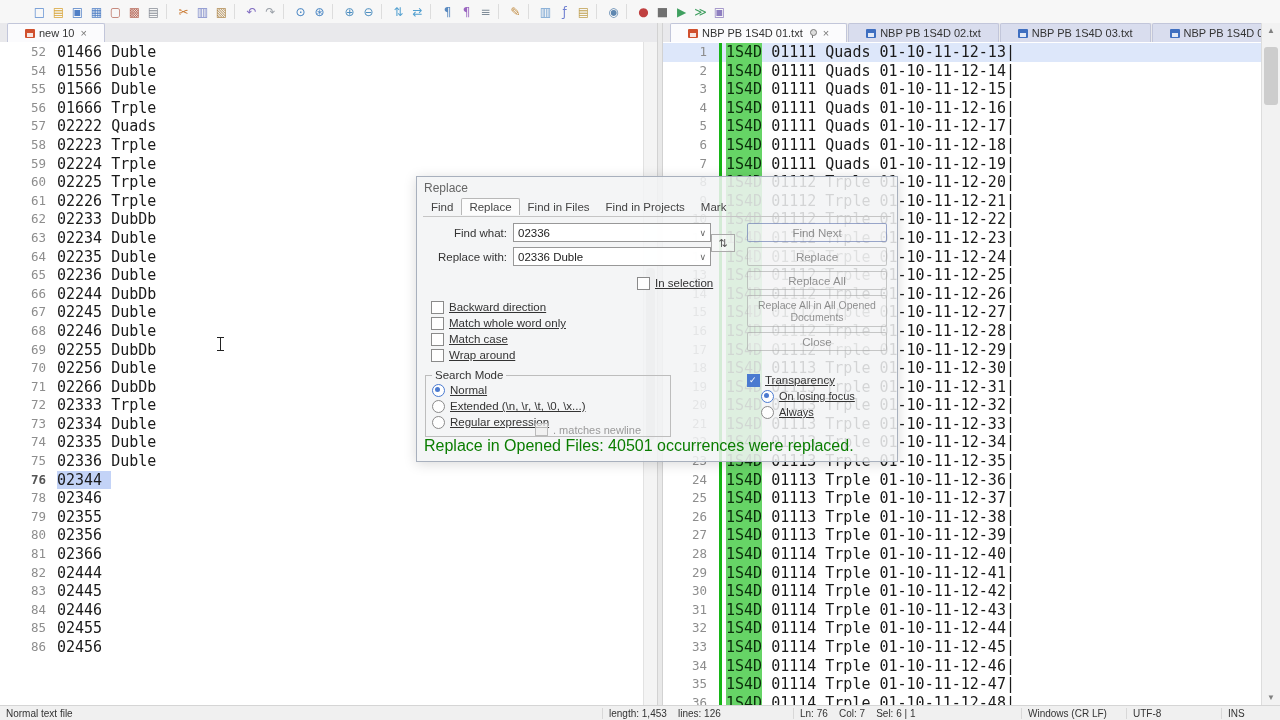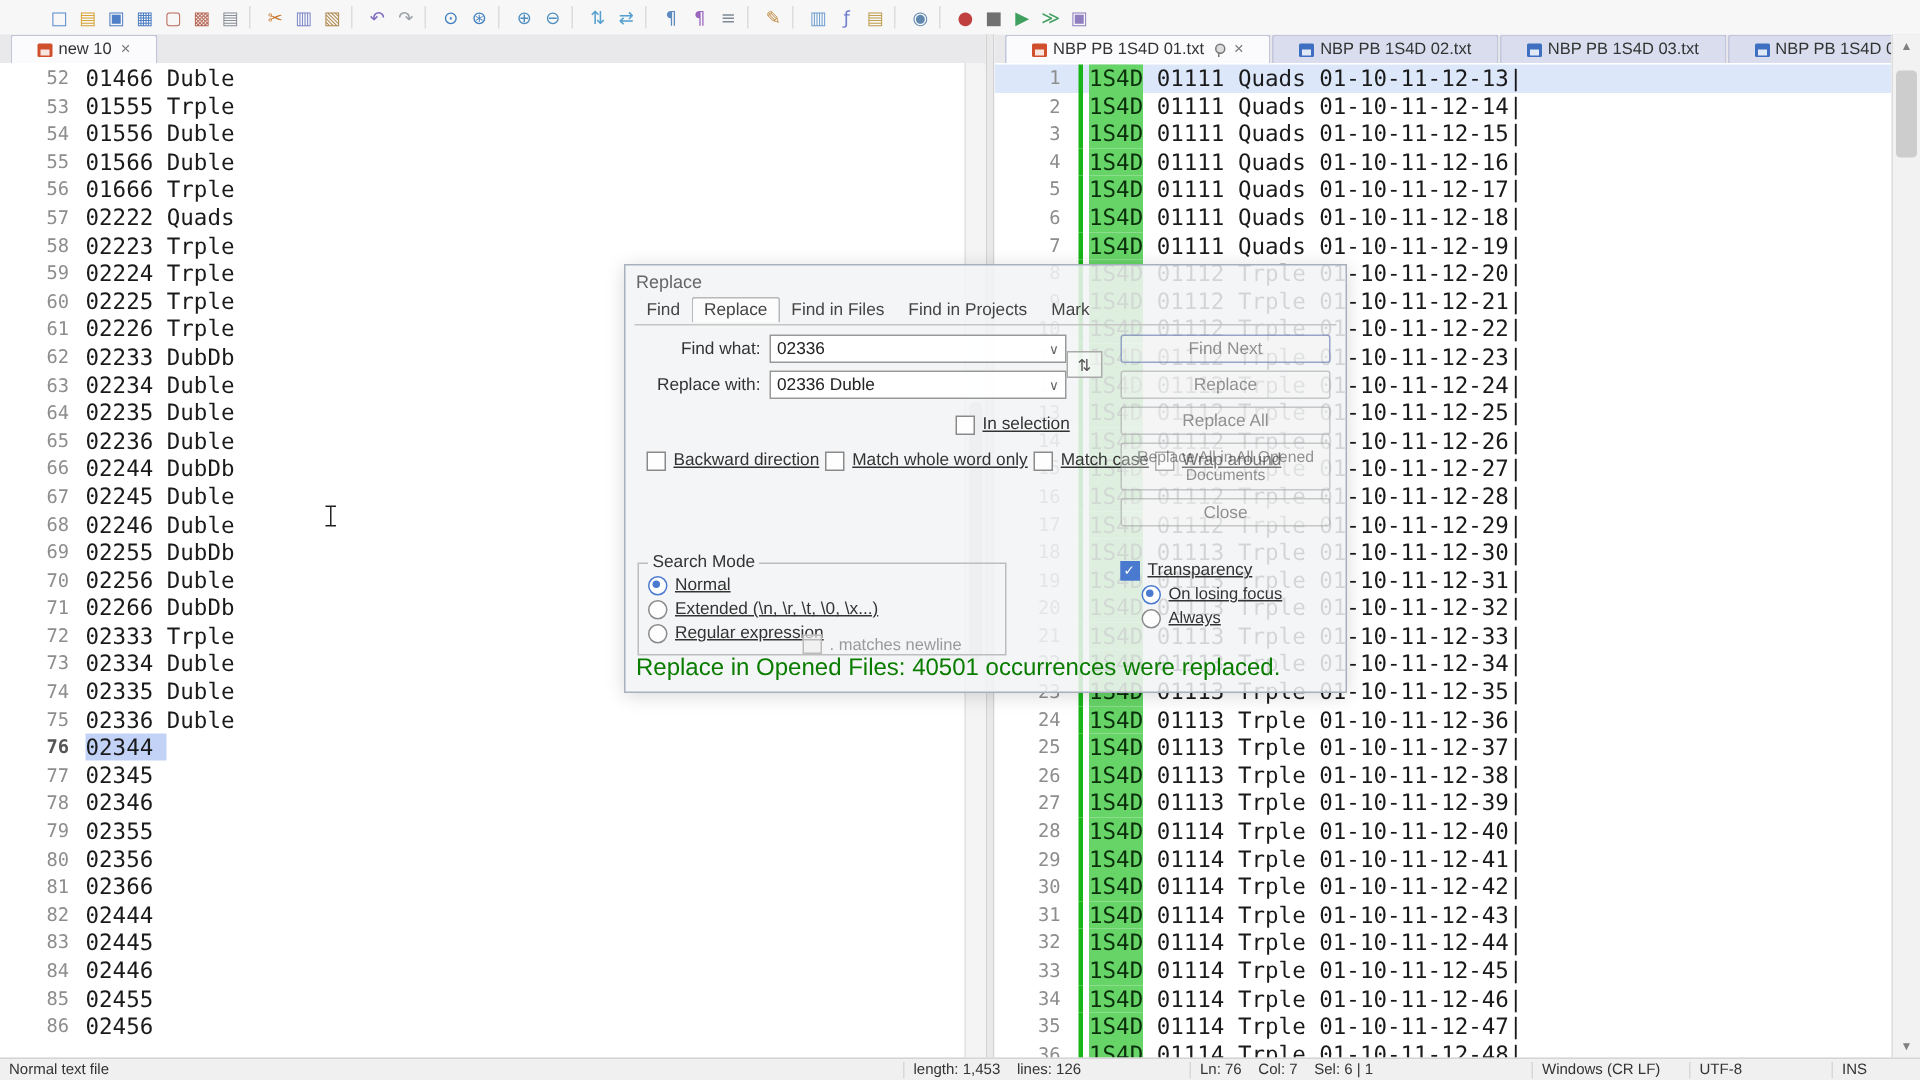--- a/index.html
+++ b/index.html
@@ -80,21 +80,21 @@
     background:rgba(250,250,250,.55);border:1px solid #aaa;color:#555;padding:0;}
   .chk,.rad{display:flex;align-items:center;gap:5px;height:12px;font-size:11.5px;color:#333;cursor:default;text-decoration:underline;}
   .cb{width:11px;height:11px;border:1px solid #8a8a8a;background:rgba(255,255,255,.9);display:inline-block;flex:0 0 auto;position:relative;}
   .cb.on{background:#4a7ad0;border-color:#4a7ad0;}
   .cb.on::after{content:"✓";color:#fff;font-size:9px;position:absolute;left:1px;top:0px;line-height:11px;}
   .cb.dis{border-color:#bbb;background:rgba(240,240,240,.7);}
   .rb{width:11px;height:11px;border:1px solid #8a8a8a;border-radius:50%;background:rgba(255,255,255,.9);display:inline-block;flex:0 0 auto;position:relative;}
   .rb.on{border-color:#4a7ad0;}
   .rb.on::after{content:"";position:absolute;left:2px;top:2px;width:5px;height:5px;border-radius:50%;background:#4a7ad0;}
   .insel{position:absolute;left:220px;top:100px;}
-  #dlg-checks{position:absolute;left:14px;top:124px;display:flex;flex-direction:row;gap:4px;}
+  #dlg-checks{position:absolute;left:14px;top:124px;display:flex;flex-direction:column;gap:4px;}
   .smode{position:absolute;left:8px;top:192px;width:232px;height:64px;border:1px solid #bdbdbd;margin:0;padding:1px 6px;}
   .smode legend{font-size:11.5px;color:#333;padding:0 3px;}
   #dlg-radios .rad{height:16px;}
   .mnl{position:absolute;left:118px;top:246px;display:flex;gap:5px;align-items:center;font-size:11px;color:#9a9a9a;}
   #dlg-buttons{position:absolute;left:330px;top:46px;width:140px;display:flex;flex-direction:column;gap:5px;}
   .dbtn{height:19px;font-size:11.5px;color:rgba(60,60,60,.55);background:rgba(246,246,246,.35);
     border:1px solid rgba(140,140,140,.45);border-radius:2px;padding:0 2px;white-space:nowrap;overflow:hidden;}
   .dbtn:first-child{border-color:rgba(90,110,170,.6);}
   .dbtn.tall{height:32px;white-space:normal;line-height:12px;font-size:10.5px;}
   .transp{position:absolute;left:330px;top:196px;width:148px;}
@@ -164,21 +164,20 @@
     <div class="pane left">
       <div class="tabbar">
         <div class="tab active">
           <span class="disk mod"></span>
           <span>new 10</span>
           <span class="tclose">×</span>
         </div>
       </div>
       <div class="editor" id="left-editor">
           <div class="eline"><span class="lnum">52</span><span class="ltext">01466 Duble</span></div>
-          <div class="eline"><span class="lnum">53</span><span class="ltext">01555 Trple</span></div>
           <div class="eline"><span class="lnum">54</span><span class="ltext">01556 Duble</span></div>
           <div class="eline"><span class="lnum">55</span><span class="ltext">01566 Duble</span></div>
           <div class="eline"><span class="lnum">56</span><span class="ltext">01666 Trple</span></div>
           <div class="eline"><span class="lnum">57</span><span class="ltext">02222 Quads</span></div>
           <div class="eline"><span class="lnum">58</span><span class="ltext">02223 Trple</span></div>
           <div class="eline"><span class="lnum">59</span><span class="ltext">02224 Trple</span></div>
           <div class="eline"><span class="lnum">60</span><span class="ltext">02225 Trple</span></div>
           <div class="eline"><span class="lnum">61</span><span class="ltext">02226 Trple</span></div>
           <div class="eline"><span class="lnum">62</span><span class="ltext">02233 DubDb</span></div>
           <div class="eline"><span class="lnum">63</span><span class="ltext">02234 Duble</span></div>
@@ -188,21 +187,20 @@
           <div class="eline"><span class="lnum">67</span><span class="ltext">02245 Duble</span></div>
           <div class="eline"><span class="lnum">68</span><span class="ltext">02246 Duble</span></div>
           <div class="eline"><span class="lnum">69</span><span class="ltext">02255 DubDb</span></div>
           <div class="eline"><span class="lnum">70</span><span class="ltext">02256 Duble</span></div>
           <div class="eline"><span class="lnum">71</span><span class="ltext">02266 DubDb</span></div>
           <div class="eline"><span class="lnum">72</span><span class="ltext">02333 Trple</span></div>
           <div class="eline"><span class="lnum">73</span><span class="ltext">02334 Duble</span></div>
           <div class="eline"><span class="lnum">74</span><span class="ltext">02335 Duble</span></div>
           <div class="eline"><span class="lnum">75</span><span class="ltext">02336 Duble</span></div>
           <div class="eline"><span class="lnum curn">76</span><span class="ltext"><span class="selsp">02344 </span></span></div>
-          <div class="eline"><span class="lnum">77</span><span class="ltext">02345</span></div>
           <div class="eline"><span class="lnum">78</span><span class="ltext">02346</span></div>
           <div class="eline"><span class="lnum">79</span><span class="ltext">02355</span></div>
           <div class="eline"><span class="lnum">80</span><span class="ltext">02356</span></div>
           <div class="eline"><span class="lnum">81</span><span class="ltext">02366</span></div>
           <div class="eline"><span class="lnum">82</span><span class="ltext">02444</span></div>
           <div class="eline"><span class="lnum">83</span><span class="ltext">02445</span></div>
           <div class="eline"><span class="lnum">84</span><span class="ltext">02446</span></div>
           <div class="eline"><span class="lnum">85</span><span class="ltext">02455</span></div>
           <div class="eline"><span class="lnum">86</span><span class="ltext">02456</span></div>
         </div>

